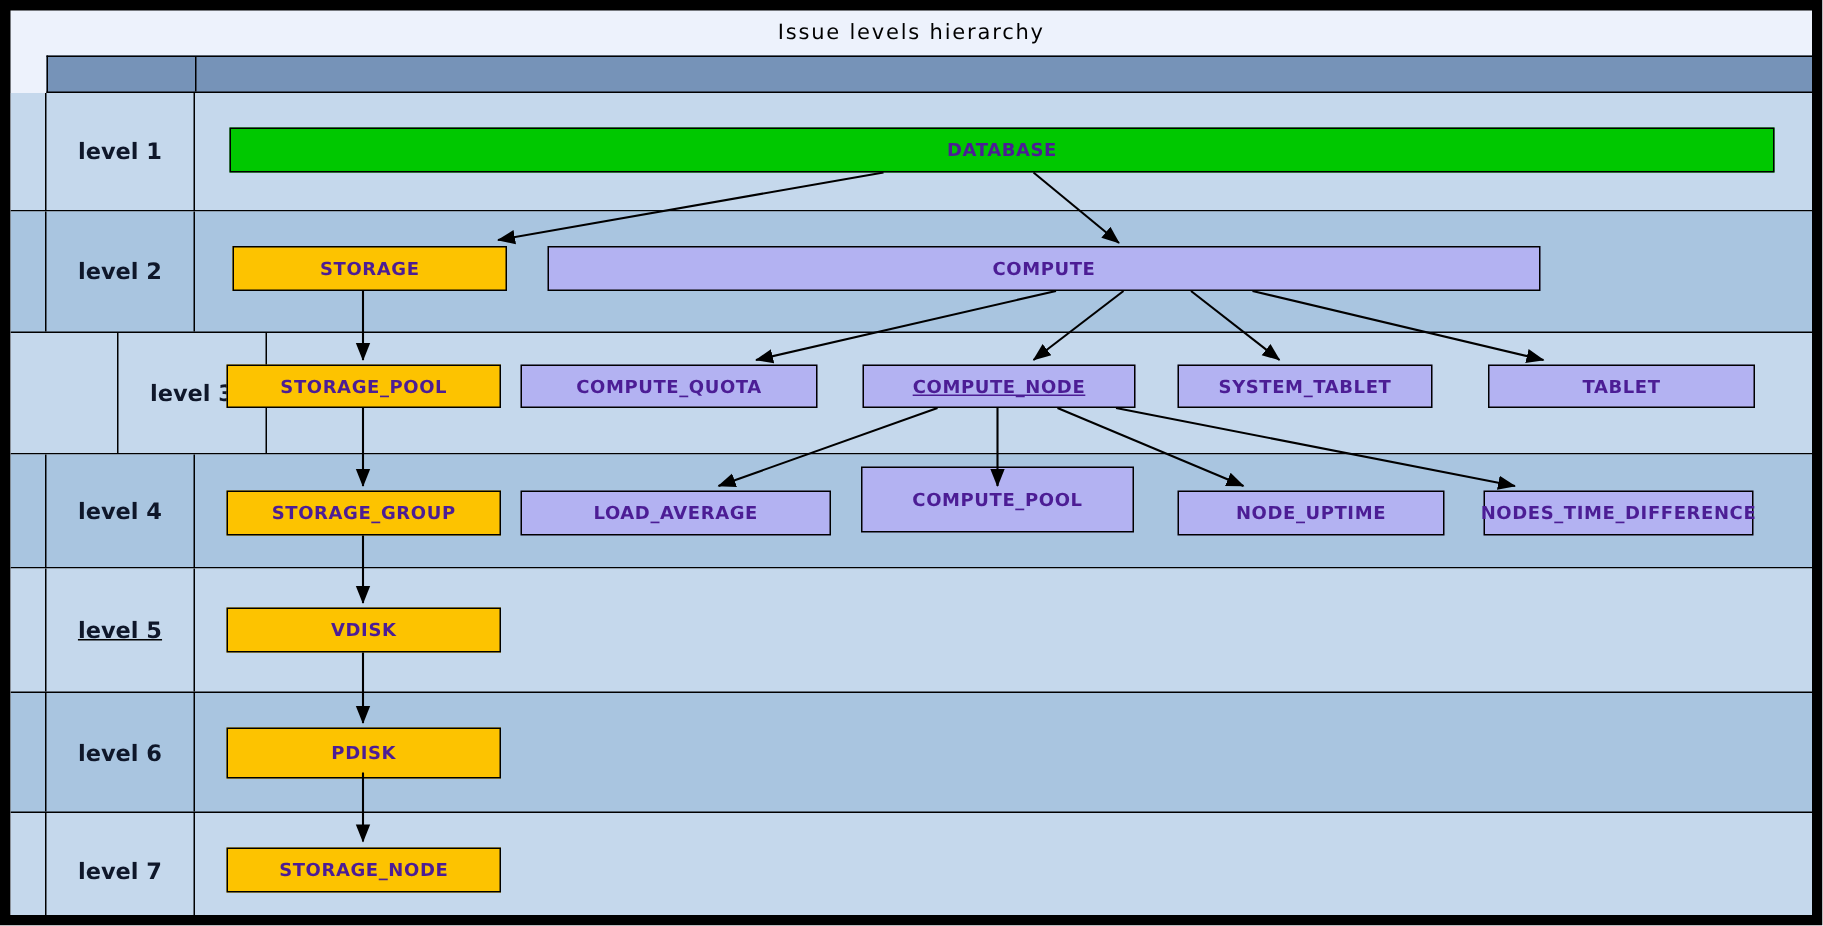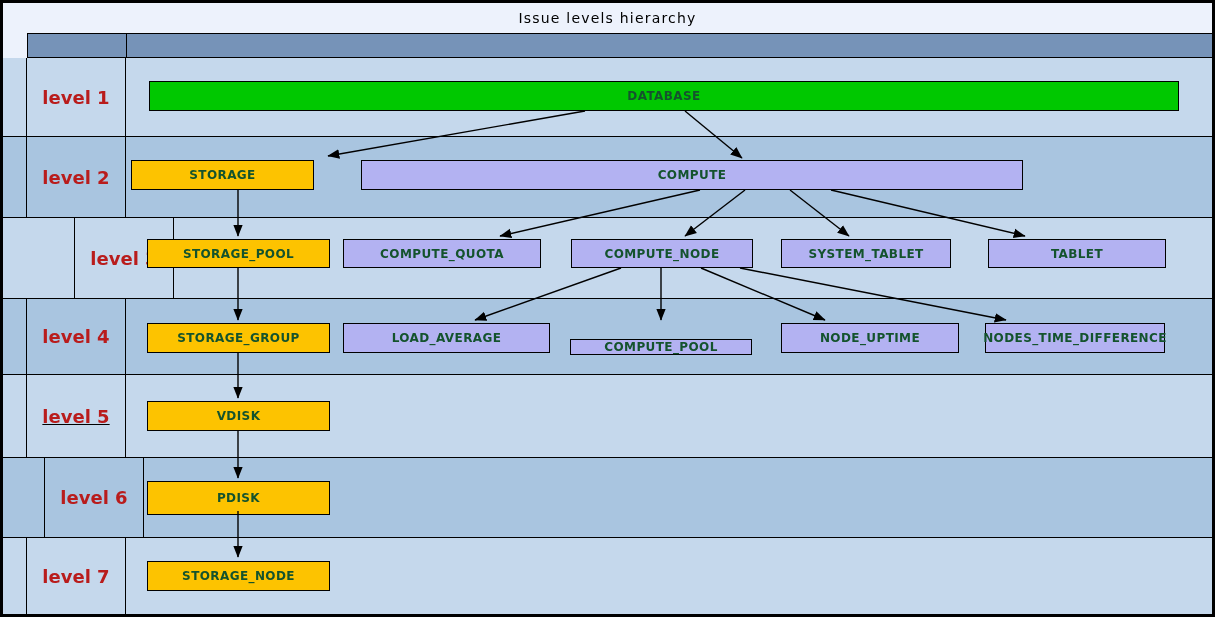--- a/index.html
+++ b/index.html
@@ -1,18 +1,18 @@
 <!DOCTYPE html>
 <html><head>
 <meta charset="utf-8">
 <style>
   html,body{margin:0;padding:0;background:#fff;}
   .stage{
     position:relative;width:1215px;height:617px;box-sizing:border-box;
-    border:3px solid #000000;background:#edf2fc;
+    border:7px solid #000000;background:#edf2fc;
     font-family:"DejaVu Sans","Liberation Sans",sans-serif;overflow:hidden;
   }
   .titlebar{
     position:absolute;left:0;top:0;right:0;height:30px;
     display:flex;align-items:center;justify-content:center;
     font-size:14px;color:#000;letter-spacing:1.2px;
   }
   .header-band{
     position:absolute;left:24px;right:0;top:30px;height:25px;box-sizing:border-box;
     border:1px solid #000;border-right:none;display:flex;
@@ -20,27 +20,27 @@
   .header-label-cell{width:99px;height:100%;border-right:1px solid #000;box-sizing:border-box;}
   .header-main-cell{flex:1;height:100%;}
   .row{
     position:absolute;left:0;right:0;box-sizing:border-box;
     border-bottom:1px solid #000;display:flex;
   }
   .gutter-cell{width:24px;border-right:1px solid #000;box-sizing:border-box;}
   .label-cell{
     width:99px;border-right:1px solid #000;box-sizing:border-box;
     display:flex;align-items:center;justify-content:center;
-    font-size:18px;font-weight:bold;color:#b91c1c;
+    font-size:15px;font-weight:bold;color:#0f172a;
   }
   .main-cell{flex:1;}
   .node{
     position:absolute;box-sizing:border-box;border:1.5px solid #000;
     display:flex;align-items:center;justify-content:center;
-    font-size:12px;font-weight:bold;color:#14532d;letter-spacing:0.4px;
+    font-size:12px;font-weight:bold;color:#4c1d95;letter-spacing:0.4px;
     white-space:nowrap;z-index:2;
   }
   svg.edges{position:absolute;left:0;top:0;z-index:3;pointer-events:none;}
 </style>
 </head>
 <body>
 
 <div class="stage" style="background: rgb(237, 242, 252);">
   <div class="titlebar">Issue levels hierarchy</div>
 
@@ -68,43 +68,43 @@
       <div class="row" style="top: 296px; height: 76px; background: rgb(169, 197, 224);">
         <div class="gutter-cell"></div>
         <div class="label-cell">level 4</div>
         <div class="main-cell"></div>
       </div>
       <div class="row" style="top: 372px; height: 83px; background: rgb(197, 216, 236); text-decoration: underline;">
         <div class="gutter-cell"></div>
         <div class="label-cell">level 5</div>
         <div class="main-cell"></div>
       </div>
-      <div class="row" style="top: 455px; height: 80px; background: rgb(169, 197, 224); padding-left: 18px;">
+      <div class="row" style="top: 455px; height: 80px; background: rgb(169, 197, 224);">
         <div class="gutter-cell"></div>
         <div class="label-cell">level 6</div>
         <div class="main-cell"></div>
       </div>
       <div class="row" style="top: 535px; height: 78px; background: rgb(197, 216, 236);">
         <div class="gutter-cell"></div>
         <div class="label-cell">level 7</div>
         <div class="main-cell"></div>
       </div>
     </div>
   <div id="nodes">
       <div class="node" style="left: 146px; top: 78px; width: 1030px; height: 30px; background: rgb(0, 200, 0);">DATABASE</div>
-      <div class="node" style="left: 128px; top: 157px; width: 183px; height: 30px; background: rgb(253, 195, 0);">STORAGE</div>
+      <div class="node" style="left: 148px; top: 157px; width: 183px; height: 30px; background: rgb(253, 195, 0);">STORAGE</div>
       <div class="node" style="left: 358px; top: 157px; width: 662px; height: 30px; background: rgb(179, 178, 242);">COMPUTE</div>
       <div class="node" style="left: 144px; top: 236px; width: 183px; height: 29px; background: rgb(253, 195, 0);">STORAGE_POOL</div>
       <div class="node" style="left: 340px; top: 236px; width: 198px; height: 29px; background: rgb(179, 178, 242);">COMPUTE_QUOTA</div>
-      <div class="node" style="left: 568px; top: 236px; width: 182px; height: 29px; background: rgb(179, 178, 242);">COMPUTE_NODE</div>
+      <div class="node" style="left: 568px; top: 236px; width: 182px; height: 29px; background: rgb(179, 178, 242); text-decoration: underline;">COMPUTE_NODE</div>
       <div class="node" style="left: 778px; top: 236px; width: 170px; height: 29px; background: rgb(179, 178, 242);">SYSTEM_TABLET</div>
       <div class="node" style="left: 985px; top: 236px; width: 178px; height: 29px; background: rgb(179, 178, 242);">TABLET</div>
       <div class="node" style="left: 144px; top: 320px; width: 183px; height: 30px; background: rgb(253, 195, 0);">STORAGE_GROUP</div>
       <div class="node" style="left: 340px; top: 320px; width: 207px; height: 30px; background: rgb(179, 178, 242);">LOAD_AVERAGE</div>
-      <div class="node" style="left: 567px; top: 336px; width: 182px; height: 16px; background: rgb(179, 178, 242); text-align: right;">COMPUTE_POOL</div>
+      <div class="node" style="left: 567px; top: 304px; width: 182px; height: 44px; background: rgb(179, 178, 242); text-align: right;">COMPUTE_POOL</div>
       <div class="node" style="left: 778px; top: 320px; width: 178px; height: 30px; background: rgb(179, 178, 242);">NODE_UPTIME</div>
       <div class="node" style="left: 982px; top: 320px; width: 180px; height: 30px; background: rgb(179, 178, 242);">NODES_TIME_DIFFERENCE</div>
       <div class="node" style="left: 144px; top: 398px; width: 183px; height: 30px; background: rgb(253, 195, 0);">VDISK</div>
       <div class="node" style="left: 144px; top: 478px; width: 183px; height: 34px; background: rgb(253, 195, 0);">PDISK</div>
       <div class="node" style="left: 144px; top: 558px; width: 183px; height: 30px; background: rgb(253, 195, 0);">STORAGE_NODE</div>
     </div>
 
   <svg id="edges" class="edges" width="1215" height="617" viewBox="0 0 1215 617">
     <defs>
       <marker id="arrowhead" viewBox="0 0 10 10" refX="9" refY="5" markerWidth="9" markerHeight="9" orient="auto-start-reverse">

